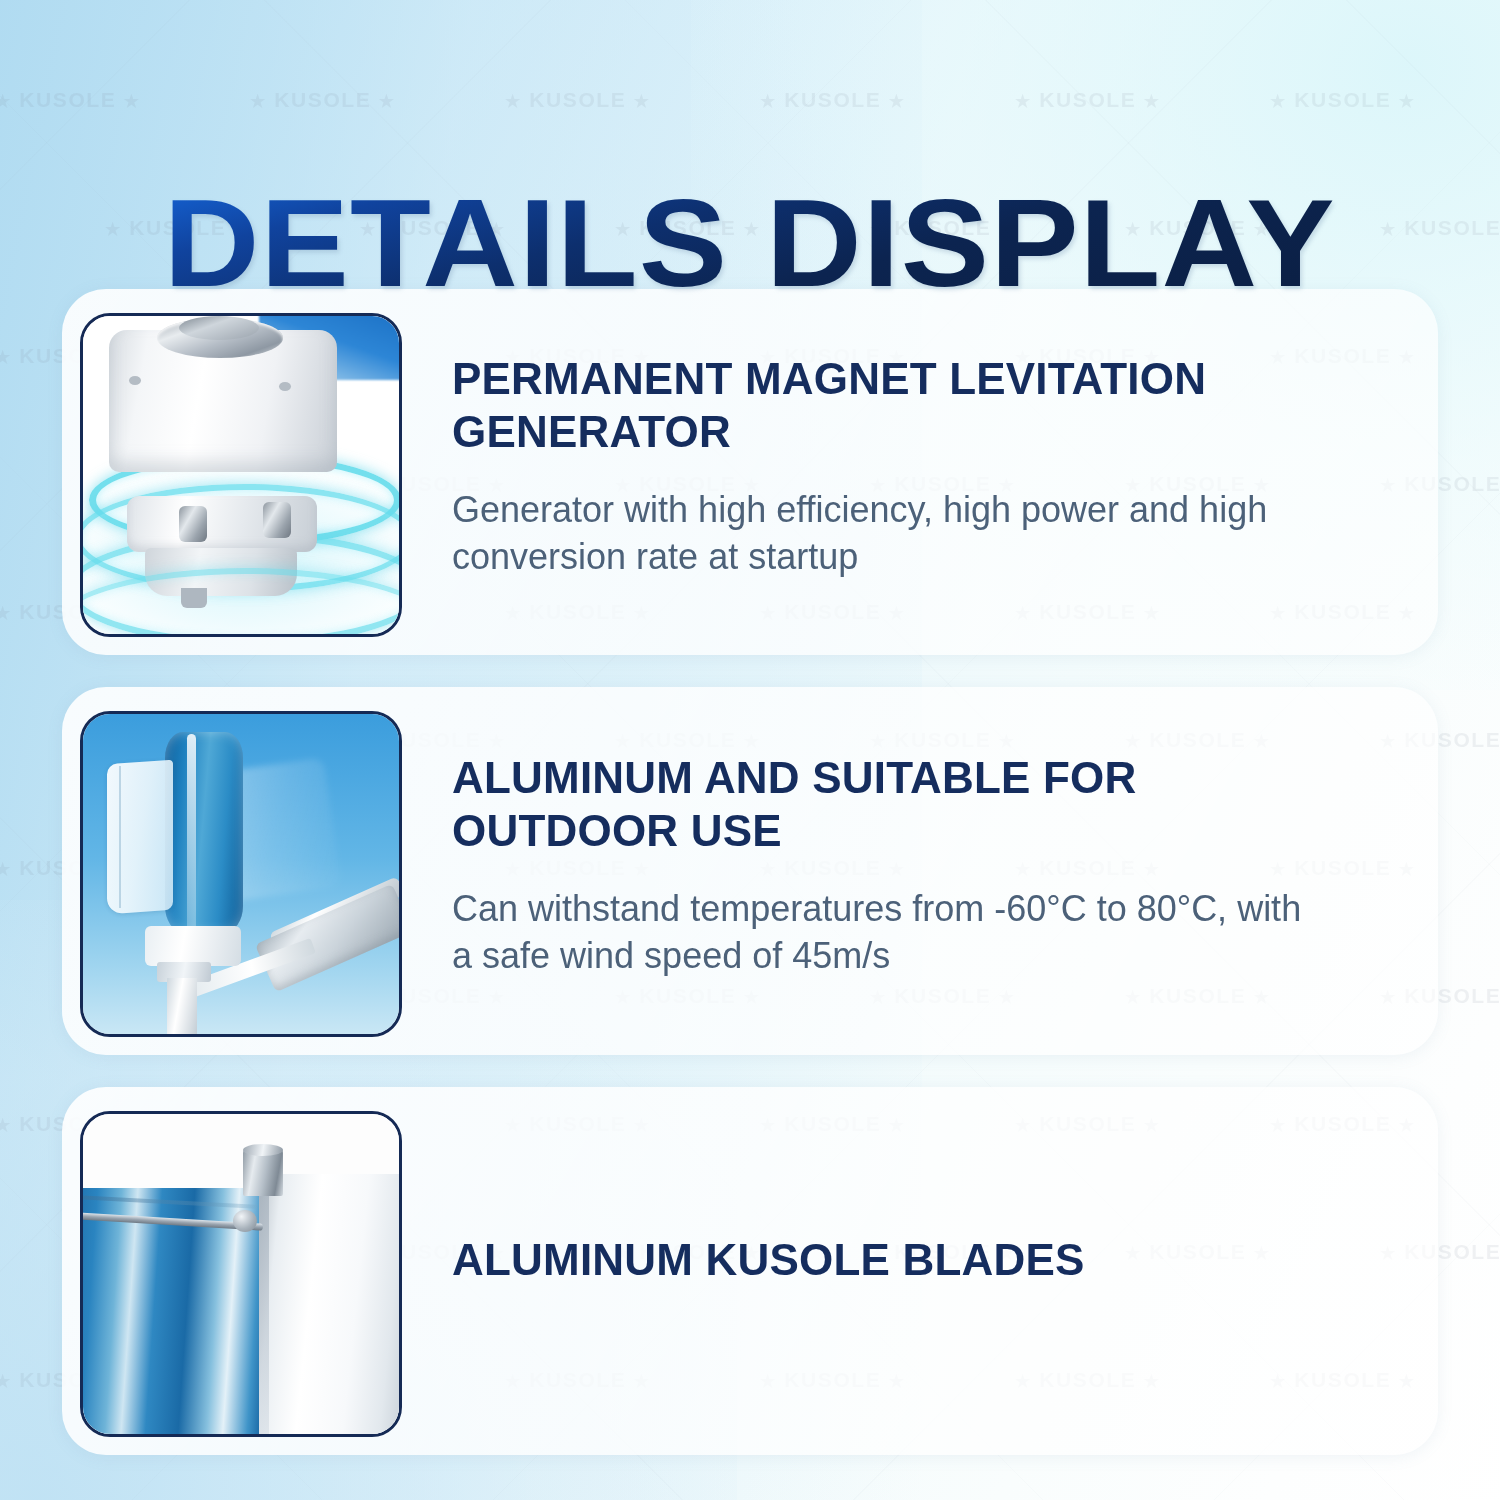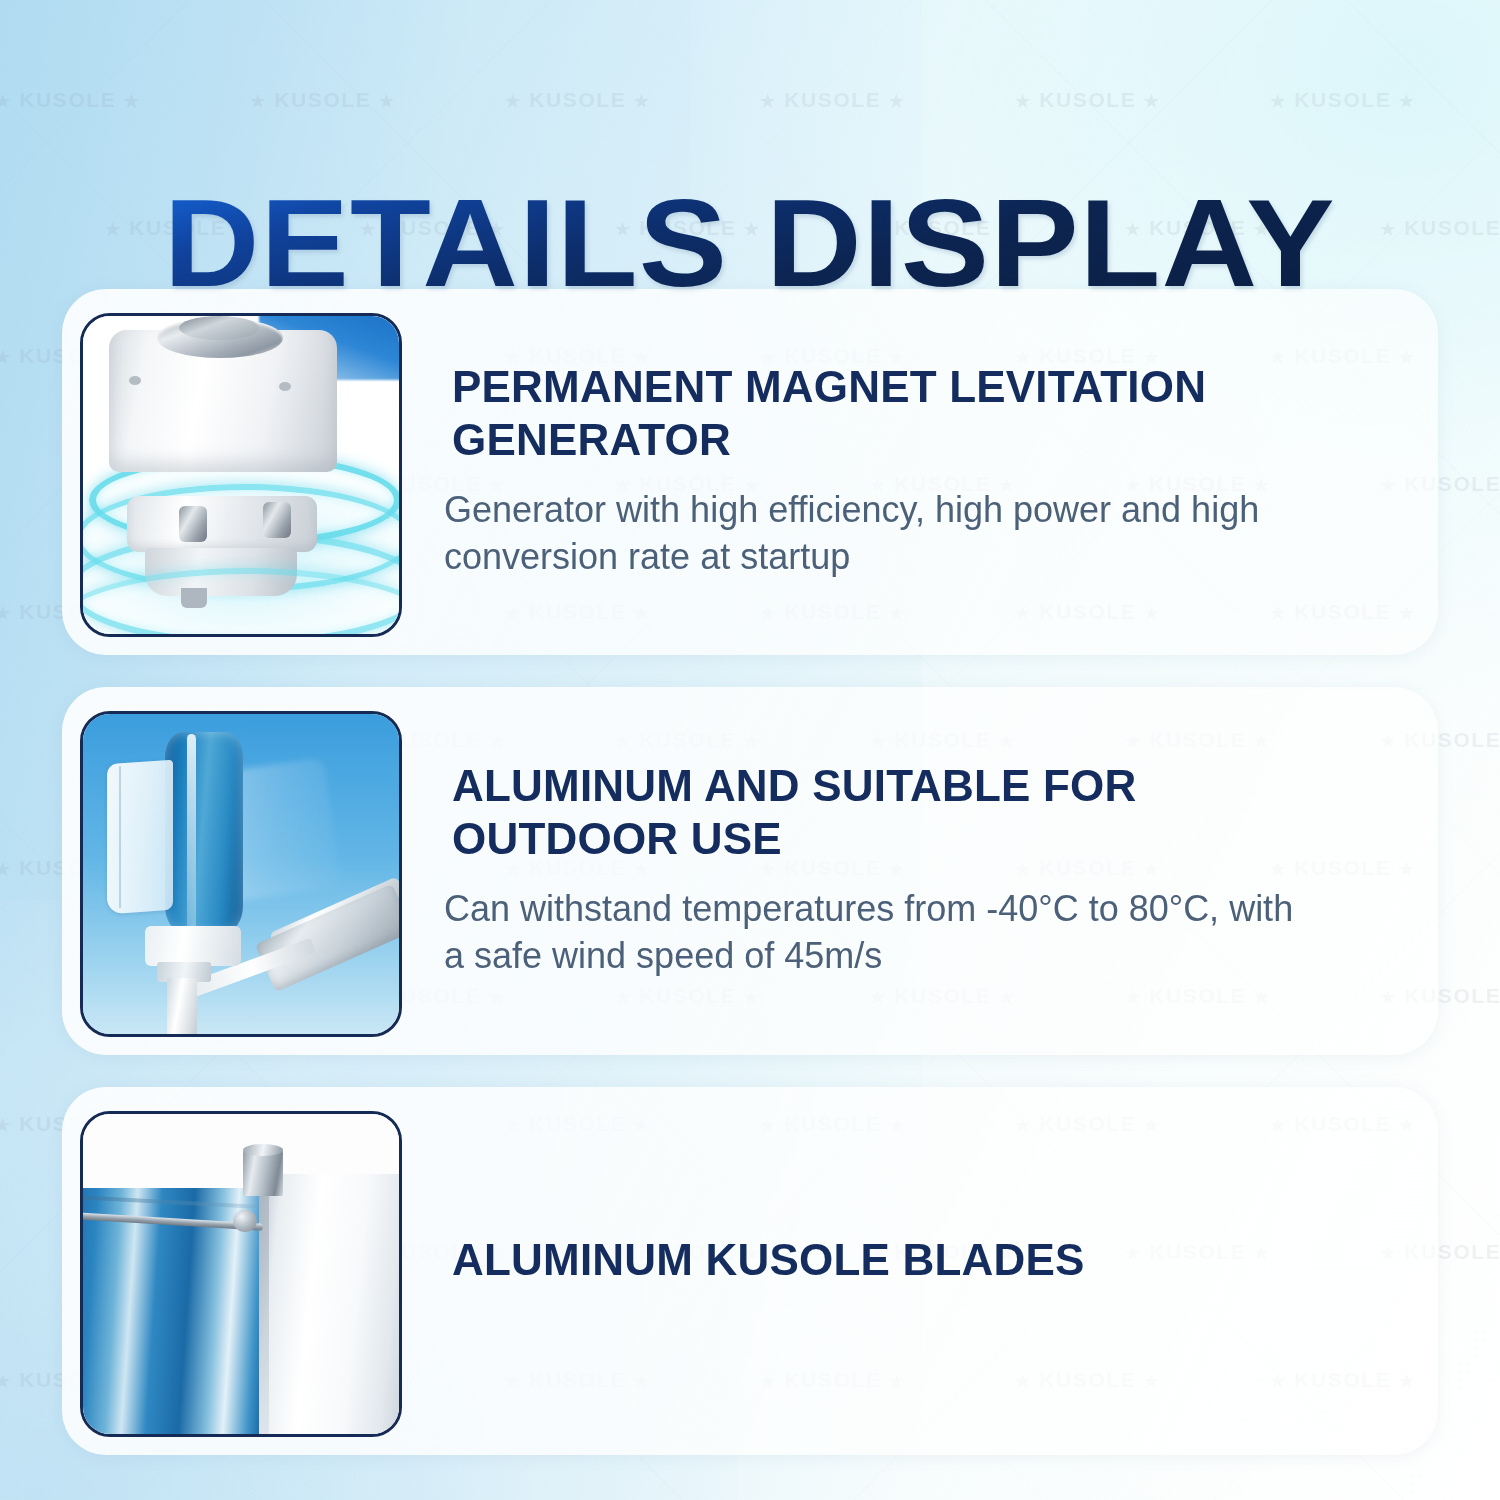--- a/index.html
+++ b/index.html
@@ -415,21 +415,21 @@
     letter-spacing: 0.2px;
     margin: 0 0 16px 12px;
     max-width: 840px;
   }
   .card-desc {
     font-family: "Liberation Sans Narrow", "Liberation Sans", sans-serif;
     font-weight: 400;
     font-size: 36px;
     line-height: 1.30;
     color: #4c6179;
-    margin: 4px;
+    margin: 12px;
     max-width: 860px;
   }
   #card-3 .card-title { margin-bottom: 22px; }
 </style>
 </head>
 <body>
 
 <div id="page">
 
   <div id="bg-tint-left"></div>
@@ -478,21 +478,21 @@
         <div id="t2-lamp-top"></div>
         <div id="t2-lamp"></div>
         <div id="t2-arm"></div>
         <div id="t2-nacelle"></div>
         <div id="t2-neck"></div>
         <div id="t2-pole"></div>
       </div>
     </div>
     <div class="card-text">
       <h2 class="card-title">ALUMINUM AND SUITABLE FOR OUTDOOR USE</h2>
-      <p class="card-desc">Can withstand temperatures from -40°C to 80°C, with a safe wind speed of 45m/s</p>
+      <p class="card-desc">Can withstand temperatures from -60°C to 80°C, with a safe wind speed of 45m/s</p>
     </div>
   </div>
 
   <div class="card" id="card-3">
     <div class="thumb">
       <div class="thumb-inner" id="thumb3-inner">
         <div id="t3-blade-blue"></div>
         <div id="t3-blade-white"></div>
         <div id="t3-blade-white-edge"></div>
         <div id="t3-topline"></div>

